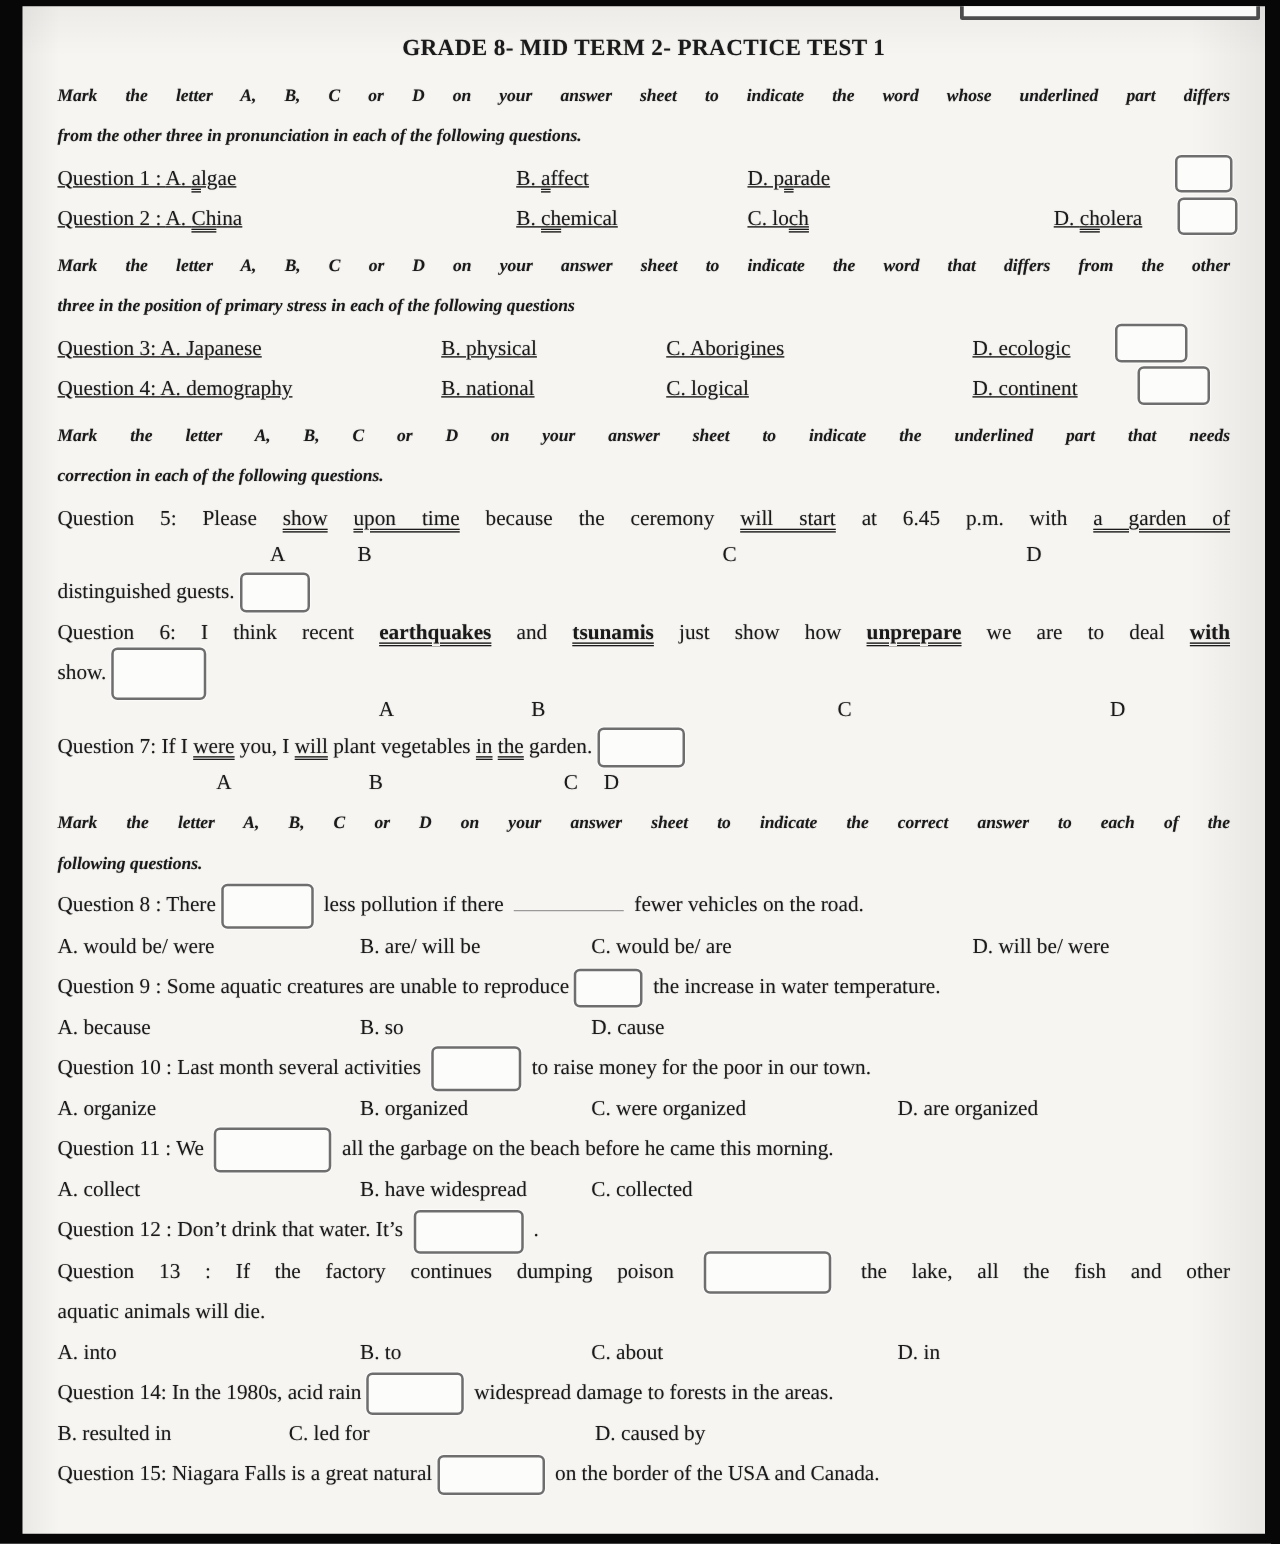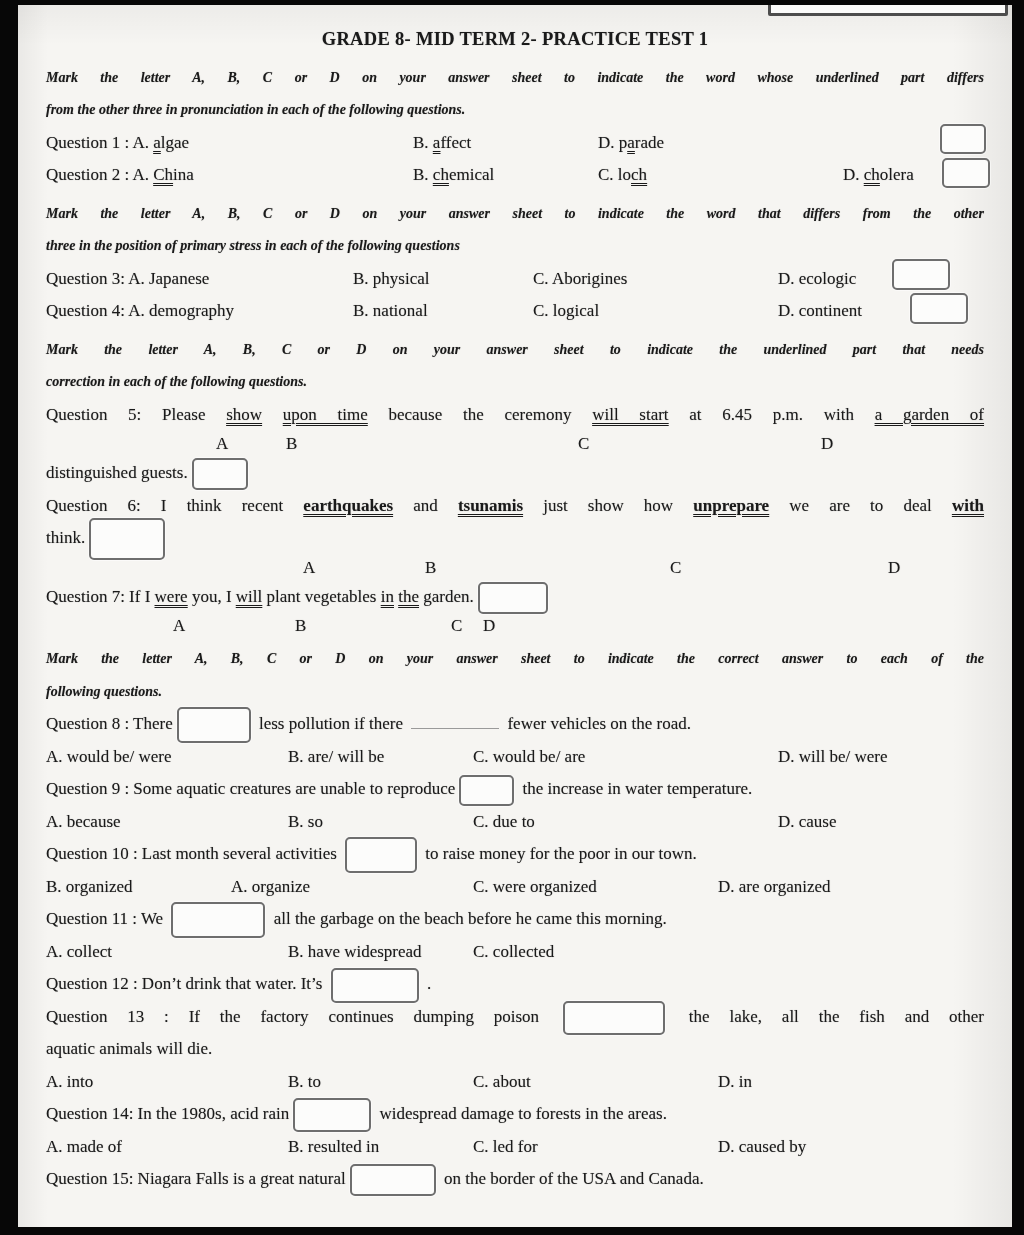--- a/index.html
+++ b/index.html
@@ -38,21 +38,21 @@
     text-align:center; font-weight:bold; font-size:18.5px; letter-spacing:.3px;
     margin-top:18px;
   }
   .instr{font-weight:bold; font-style:italic; font-size:14px;}
   .mt{margin-top:6px;}
   .mt2{margin-top:4px;}
   .just{text-align:justify; text-align-last:justify;}
   .u{text-decoration:underline double 1px; text-underline-offset:3px;}
   .bu{font-weight:bold; text-decoration:underline double 1px; text-underline-offset:3px;}
   .qrow{position:relative; display:flex;}
-  .qrow .cell{flex:0 0 auto; overflow:visible;}
+  .qrow .cell{flex:0 0 auto; overflow:visible;text-decoration:underline;}
   .abox{
     display:inline-block; vertical-align:middle;
     border:2px solid var(--boxb); border-radius:5px; background:#fcfcfb;
     margin:-10px 4px;
     box-shadow:0 0 0 1px rgba(255,255,255,.5);
   }
   .abox.floating{position:absolute; margin:0;}
   .blank{
     display:inline-block; width:88px; height:18px; vertical-align:baseline;
     border-bottom:1.5px solid #9a9a9a; margin:0 4px;
@@ -115,21 +115,21 @@
     <div class="ln just"><span>Question 5: Please </span><span class="u">show</span><span> </span><span class="u">upon time</span><span> because the ceremony </span><span class="u">will start</span><span> at 6.45 p.m. with </span><span class="u">a garden of</span></div>
     <div class="mrow">
       <span class="mk" style="left:170px">A</span>
       <span class="mk" style="left:240px">B</span>
       <span class="mk" style="left:532px">C</span>
       <span class="mk" style="left:775px">D</span>
     </div>
     <div class="ln"><span>distinguished guests.</span><span class="abox" style="width:56px; height:32px;"></span></div>
 
     <div class="ln just"><span>Question 6: I think recent </span><span class="bu">earthquakes</span><span> and </span><span class="bu">tsunamis</span><span> just show how </span><span class="bu">unprepare</span><span> we are to deal </span><span class="bu">with</span></div>
-    <div class="ln"><span>think.</span><span class="abox" style="width:76px; height:42px;"></span></div>
+    <div class="ln"><span>show.</span><span class="abox" style="width:76px; height:42px;"></span></div>
     <div class="mrow">
       <span class="mk" style="left:257px">A</span>
       <span class="mk" style="left:379px">B</span>
       <span class="mk" style="left:624px">C</span>
       <span class="mk" style="left:842px">D</span>
     </div>
 
     <div class="ln"><span>Question 7: If I </span><span class="u">were</span><span> you, I </span><span class="u">will</span><span> plant vegetables </span><span class="u">in</span><span> </span><span class="u">the</span><span> garden.</span><span class="abox" style="width:70px; height:32px;"></span></div>
     <div class="mrow">
       <span class="mk" style="left:127px">A</span>
@@ -146,28 +146,27 @@
       <span class="oc" style="width:242px">A. would be/ were</span>
       <span class="oc" style="width:185px">B. are/ will be</span>
       <span class="oc" style="width:305px">C. would be/ are</span>
       <span class="oc">D. will be/ were</span>
     </div>
 
     <div class="ln"><span>Question 9 : Some aquatic creatures are unable to reproduce</span><span class="abox" style="width:55px; height:31px;"></span><span> the increase in water temperature.</span></div>
     <div class="orow ln">
       <span class="oc" style="width:242px">A. because</span>
       <span class="oc" style="width:185px">B. so</span>
-      <span class="oc" style="width:305px">C. due to</span>
       <span class="oc">D. cause</span>
     </div>
 
     <div class="ln"><span>Question 10 : Last month several activities </span><span class="abox" style="width:72px; height:36px;"></span><span> to raise money for the poor in our town.</span></div>
     <div class="orow ln">
+      <span class="oc" style="width:242px">A. organize</span>
       <span class="oc" style="width:185px">B. organized</span>
-      <span class="oc" style="width:242px">A. organize</span>
       <span class="oc" style="width:245px">C. were organized</span>
       <span class="oc">D. are organized</span>
     </div>
 
     <div class="ln"><span>Question 11 : We </span><span class="abox" style="width:94px; height:36px;"></span><span> all the garbage on the beach before he came this morning.</span></div>
     <div class="orow ln">
       <span class="oc" style="width:242px">A. collect</span>
       <span class="oc" style="width:185px">B. have widespread</span>
       <span class="oc" style="width:245px">C. collected</span>
     </div>
@@ -178,21 +177,20 @@
     <div class="ln">aquatic animals will die.</div>
     <div class="orow ln">
       <span class="oc" style="width:242px">A. into</span>
       <span class="oc" style="width:185px">B. to</span>
       <span class="oc" style="width:245px">C. about</span>
       <span class="oc">D. in</span>
     </div>
 
     <div class="ln"><span>Question 14: In the 1980s, acid rain</span><span class="abox" style="width:78px; height:34px;"></span><span> widespread damage to forests in the areas.</span></div>
     <div class="orow ln">
-      <span class="oc" style="width:242px">A. made of</span>
       <span class="oc" style="width:185px">B. resulted in</span>
       <span class="oc" style="width:245px">C. led for</span>
       <span class="oc">D. caused by</span>
     </div>
 
     <div class="ln"><span>Question 15: Niagara Falls is a great natural</span><span class="abox" style="width:86px; height:32px;"></span><span> on the border of the USA and Canada.</span></div>
 
   </div>
 </div>
 

